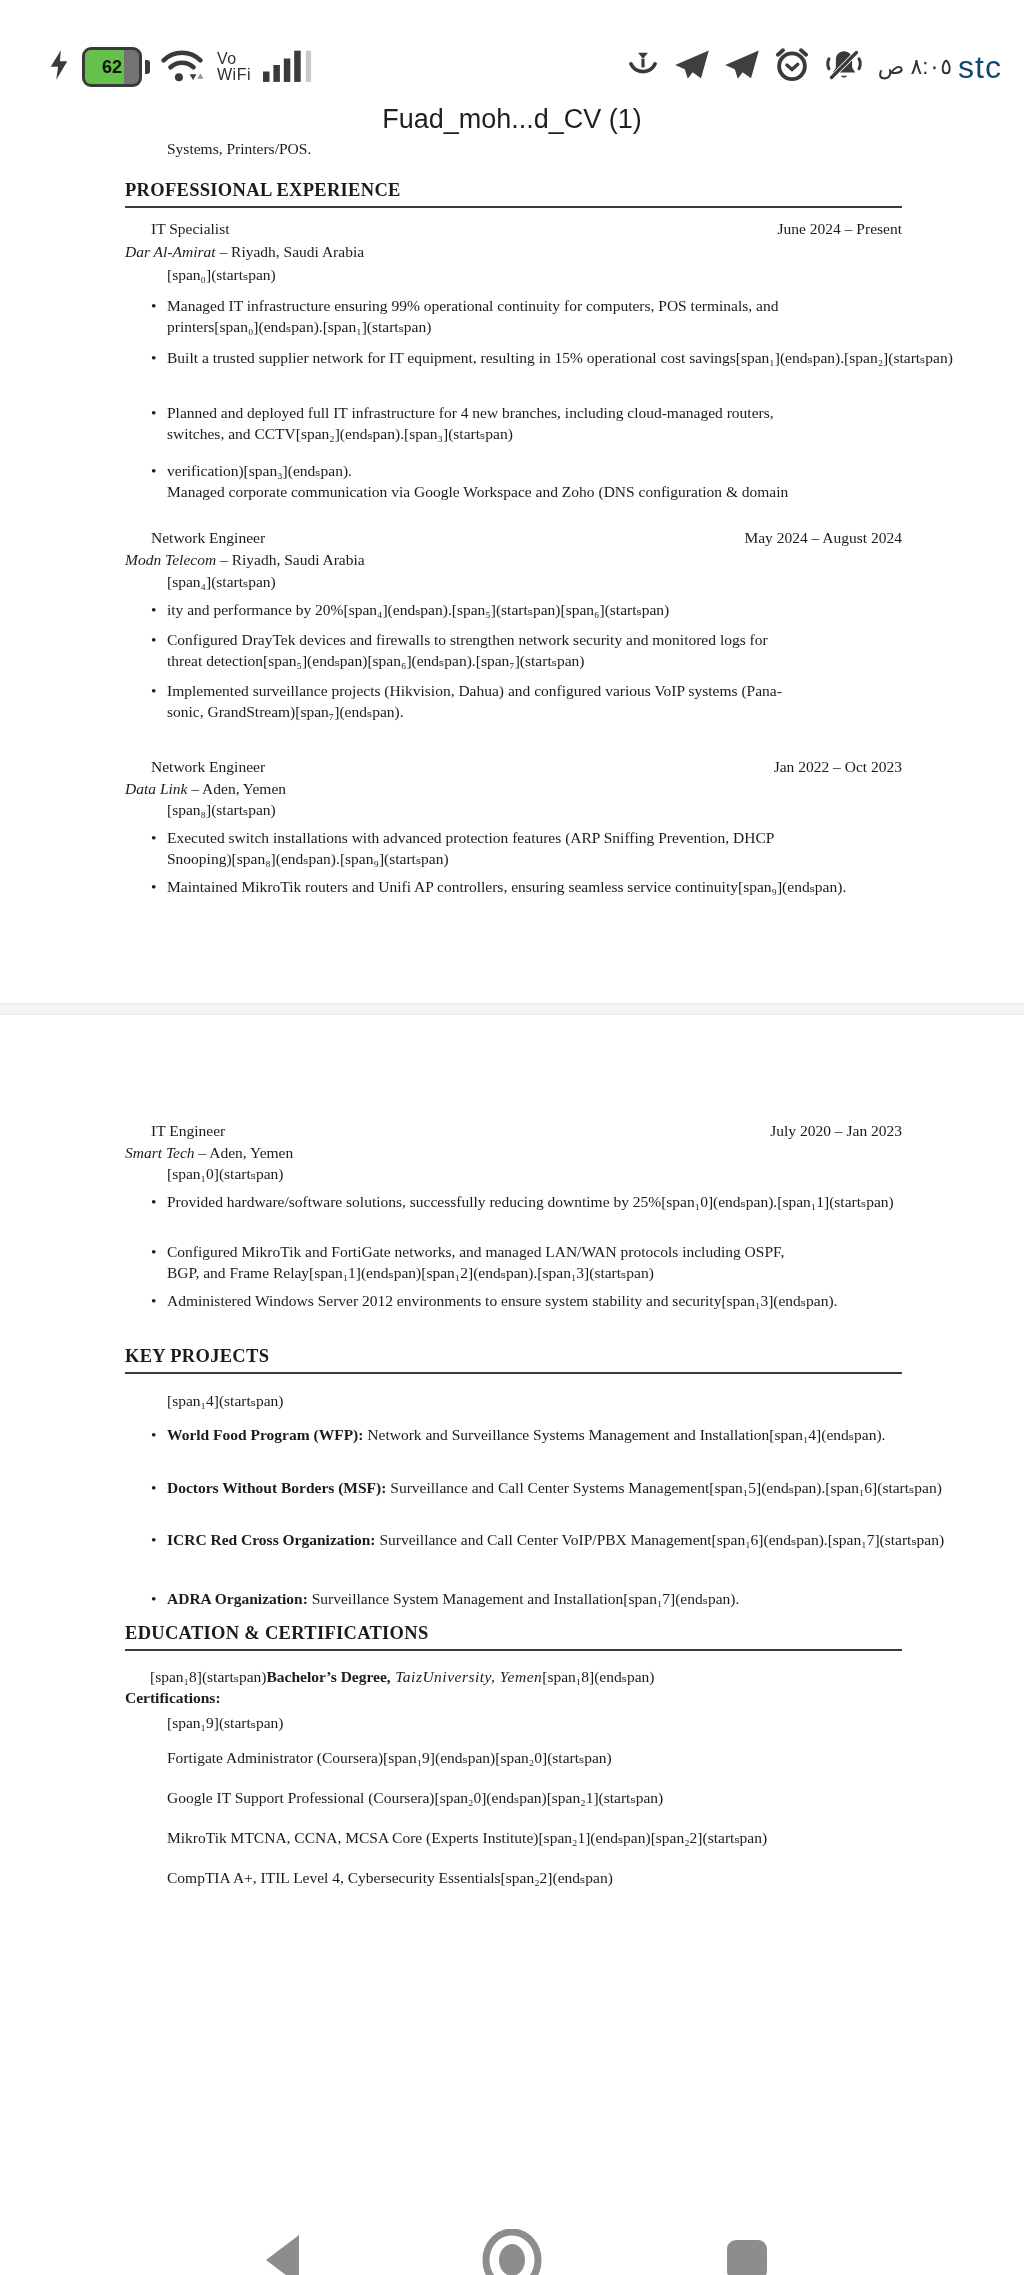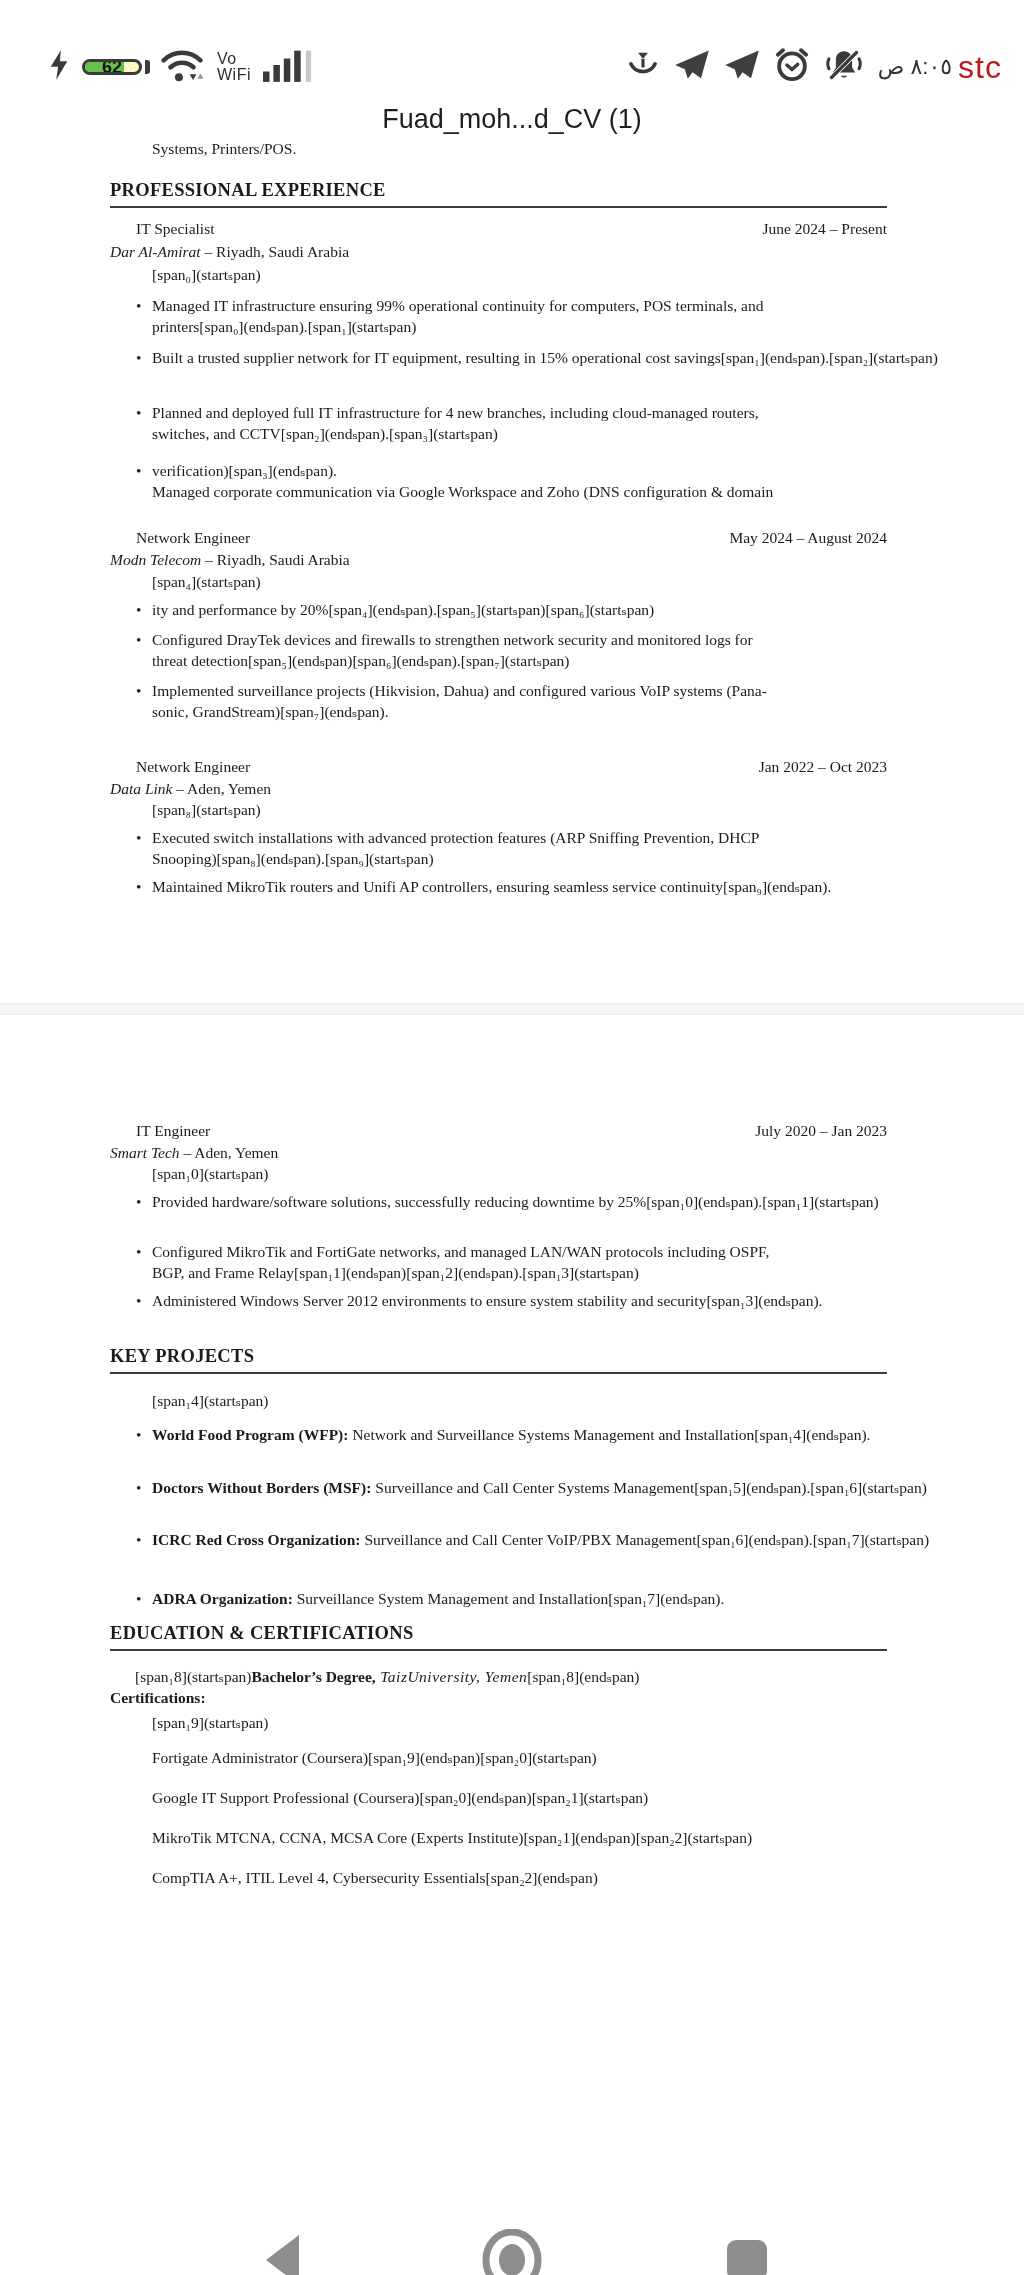--- a/index.html
+++ b/index.html
@@ -10,40 +10,40 @@
   
   .statusbar {
     position:absolute; top:38px; left:0; width:1024px; height:58px;
     display:flex; align-items:center; justify-content:space-between;
     padding:0 22px 0 48px; box-sizing:border-box;
   }
   .sb-left, .sb-right { display:flex; align-items:center; }
   .sb-left  > * { margin-right:12px; }
   .sb-right > * { margin-left:14px; }
   .battery {
-    position:relative; width:60px; height:16px; border:3px solid #3a3a3a;
-    border-radius:9px; box-sizing:border-box; background:#fef9c3; overflow:hidden;
+    position:relative; width:60px; height:40px; border:3px solid #3a3a3a;
+    border-radius:9px; box-sizing:border-box; background:#737373; overflow:hidden;
   }
   .battery-fill { position:absolute; left:0; top:0; bottom:0; width:72%; background:#65c149; }
   .battery-num {
     position:absolute; inset:0; display:flex; align-items:center; justify-content:center;
     font-size:18px; font-weight:bold; color:#111;
   }
   .battery-nub { width:5px; height:14px; background:#3a3a3a; border-radius:0 3px 3px 0; margin-left:-9px; margin-right:9px;}
   .vowifi { font-size:16px; line-height:16px; color:#2f2f2f; font-weight:500; letter-spacing:0.5px; }
   .sb-time { font-size:22px; color:#333; }
-  .sb-carrier { font-size:32px; color:#b91c1c; letter-spacing:1px; font-weight:500;margin-left:6px; }
+  .sb-carrier { font-size:32px; color:#0c4a6e; letter-spacing:1px; font-weight:500;margin-left:6px; }
   
   .pdf-title {
     position:absolute; top:104px; left:0; width:1024px; text-align:center;
     font-size:27px; color:#1f1f1f;
   }
   
   .doc { font-family:"Liberation Serif","DejaVu Serif",serif; color:#1b1b1b; font-size:15.5px; }
-  .abs { position:absolute; left:110px; width:777px; }
+  .abs { position:absolute; left:125px; width:777px; }
   .ln { white-space:nowrap; height:21px; line-height:21px; }
   .sec-h { font-size:18.5px; font-weight:bold; letter-spacing:0.3px; white-space:nowrap; }
   .sec-rule { border:none; border-top:2px solid #3c3c3c; margin:5px 0 0 0; width:777px; }
   .jobrow { display:flex; justify-content:space-between; height:21px; line-height:21px; }
   .jobrow .jt { font-weight:normal; margin-left:26px; white-space:nowrap; }
   .jobrow .jd { white-space:nowrap; }
   .company { height:21px; line-height:21px; white-space:nowrap; }
   .company .it { font-style:italic; }
   .marker { margin-left:42px; height:21px; line-height:21px; white-space:nowrap; }
   .bullet { position:relative; padding-left:42px; }

